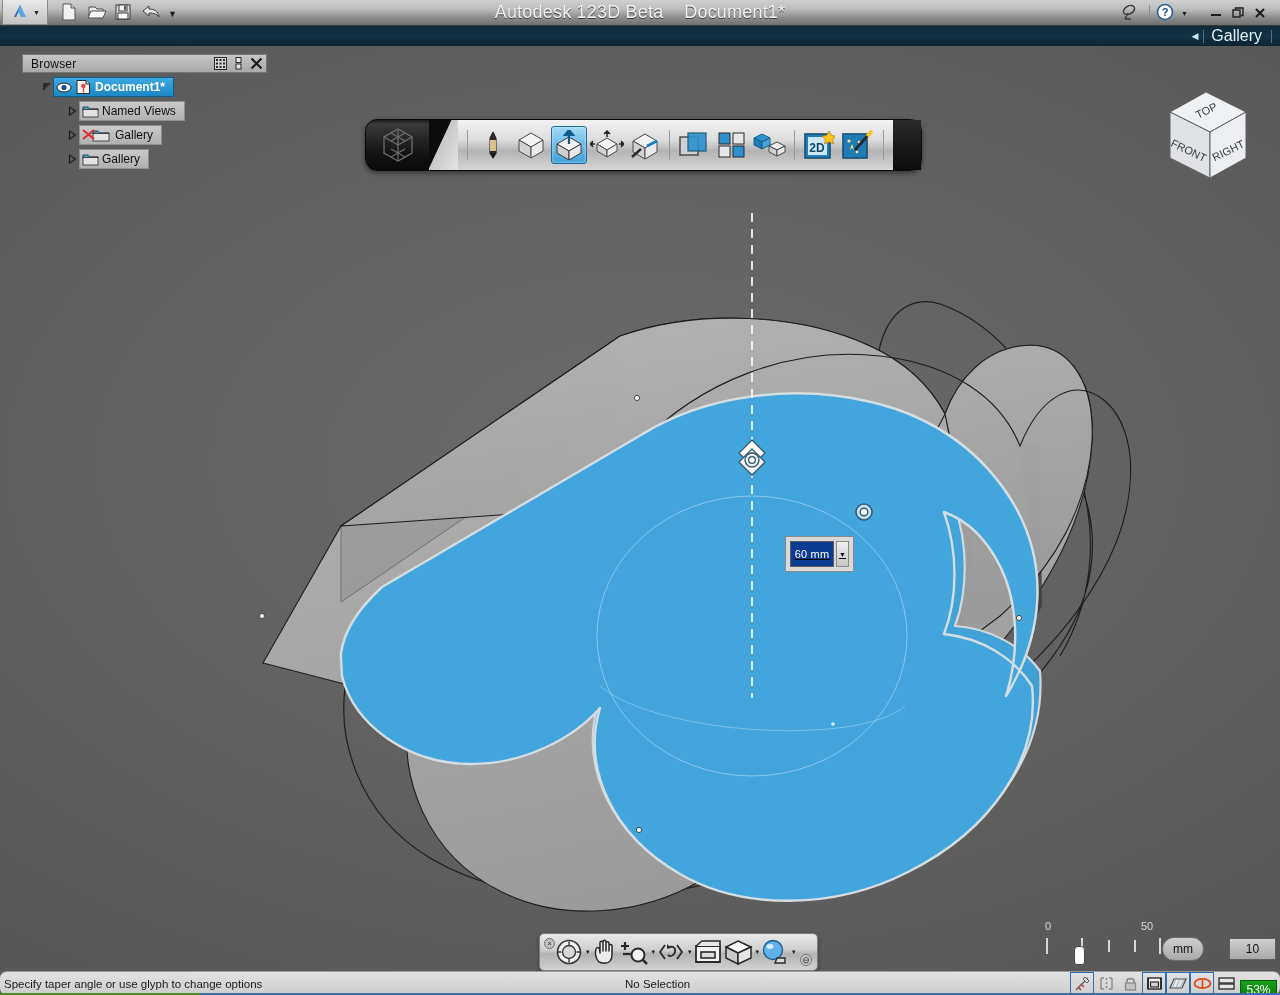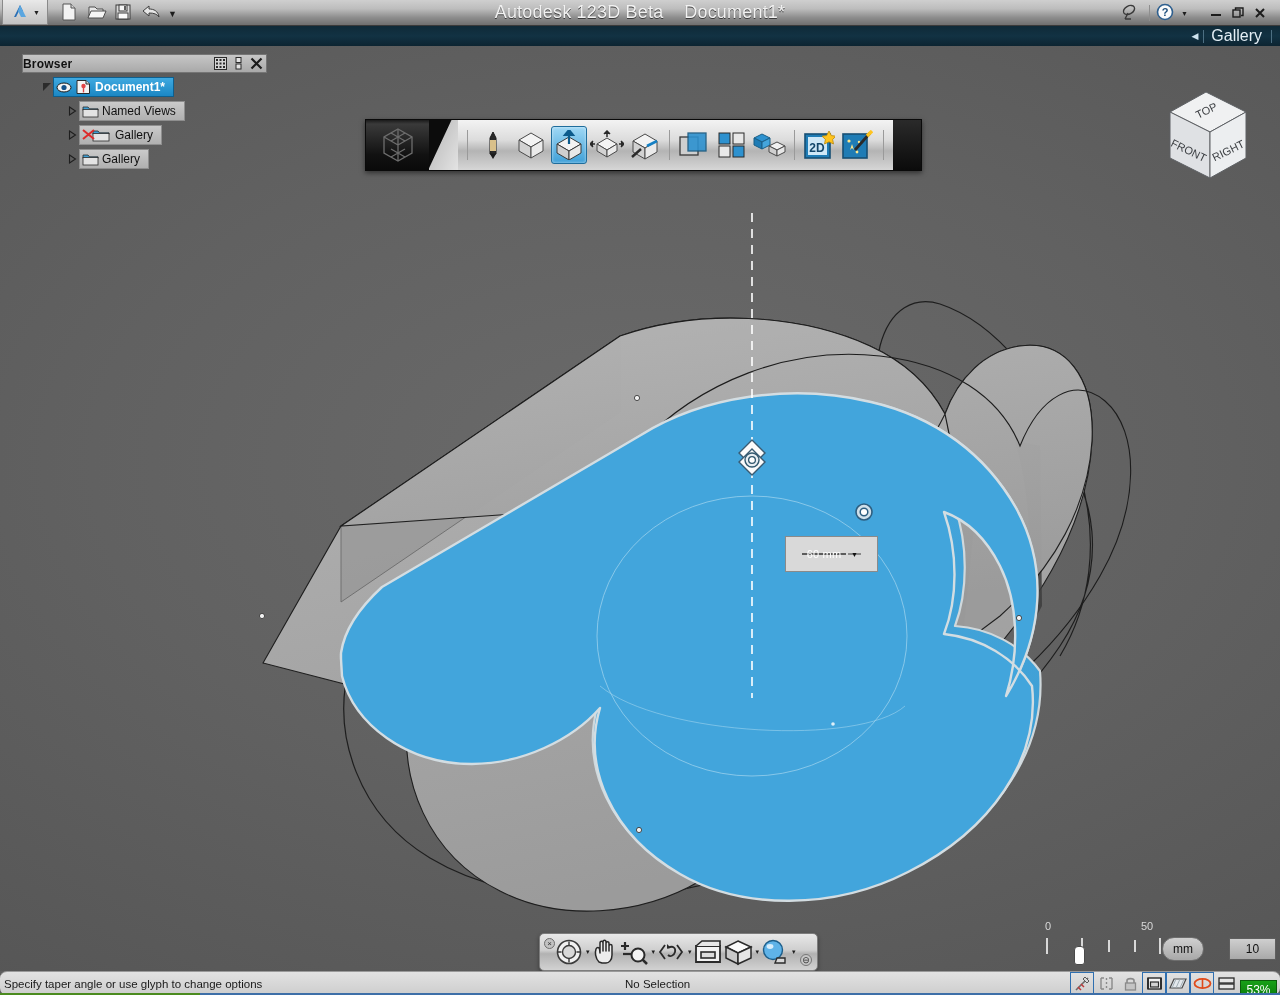--- a/index.html
+++ b/index.html
@@ -59,21 +59,21 @@
   
   .browser{
     position:absolute; left:22px; top:8px; width:245px;
     background:transparent; z-index:40;
   }
   .browser-hdr{
     display:flex; align-items:center; height:19px;
     background:linear-gradient(180deg,#c6c6c6,#a9a9a9);
     border:1px solid #757575;
   }
-  .browser-hdr .bt{ flex:1; font-size:12px; font-weight:bold; color:#111; letter-spacing:.2px;}
+  .browser-hdr .bt{ flex:1; font-size:12px; font-weight:normal; color:#111; padding-left:8px; letter-spacing:.2px;}
   .hdr-btn{ width:17px; height:17px; margin-right:1px; position:relative;
             display:flex; align-items:center; justify-content:center; }
   .tree{ padding:4px 0 0 0; }
   .trow{ display:flex; align-items:center; height:20px; margin-bottom:4px; }
   .tw1{ width:18px; }
   .tw2{ width:44px; }
   .disc{ width:13px; height:13px; position:relative; display:flex; align-items:center; justify-content:center;}
   .node{
     display:inline-flex; align-items:center; gap:3px; height:20px;
     padding:0 8px 0 2px; border:1px solid #8e8e8e;
@@ -81,21 +81,21 @@
   }
   .node.sel{ background:linear-gradient(180deg,#3fa9e0,#1b87c4); border-color:#0e5f8e; }
   .node .lbl{ font-size:12px; color:#101010; white-space:nowrap; }
   .node.sel .lbl{ color:#fff; font-weight:bold; }
   .folder{ width:17px; height:14px; position:relative; }
 
   
   .maintb{
     position:absolute; left:365px; top:73px; width:557px; height:52px; z-index:30;
     background:linear-gradient(180deg,#1b1b1b 0%,#3a3a3a 8%,#111 70%,#0a0a0a 100%);
-    border:1px solid #0a0a0a; border-radius:0;
+    border:1px solid #0a0a0a; border-radius:12px;
     display:flex; align-items:center;
     box-shadow:0 2px 5px rgba(0,0,0,.5);
   }
   .tb-cube{ width:76px; height:50px; display:flex; align-items:center; justify-content:center; }
   .tb-swoosh{
     width:34px; height:50px;
     background:linear-gradient(115deg,#0c0c0c 0%,#0c0c0c 42%,#c9c9c9 44%,#e3e3e3 100%);
   }
   .tb-strip{
     flex:1; height:50px; display:flex; align-items:center; gap:2px; padding:0 4px;
@@ -112,21 +112,21 @@
   
   .viewcube{ position:absolute; right:28px; top:40px; width:92px; height:100px; z-index:25; }
 
   
   .model{ position:absolute; left:0; top:0; width:1280px; height:925px; }
 
   
   .diminput{
     position:absolute; left:785px; top:490px; z-index:35;
     display:flex; align-items:stretch; height:36px;
-    border:1px solid #8a8a8a; background:#d9d9d9; padding:16px;
+    border:1px solid #8a8a8a; background:#d9d9d9; padding:4px;text-decoration:underline;
   }
   .diminput .fld{
     width:44px; background:#0a3d91; color:#fff; font-size:11px;
     display:flex; align-items:center; justify-content:center;
     border:1px solid #5c5c5c; letter-spacing:.2px;
   }
   .diminput .spin{
     width:13px; margin-left:2px; background:linear-gradient(180deg,#f0f0f0,#c6c6c6);
     border:1px solid #8a8a8a; display:flex; align-items:center; justify-content:center;
     font-size:7px; color:#111;

